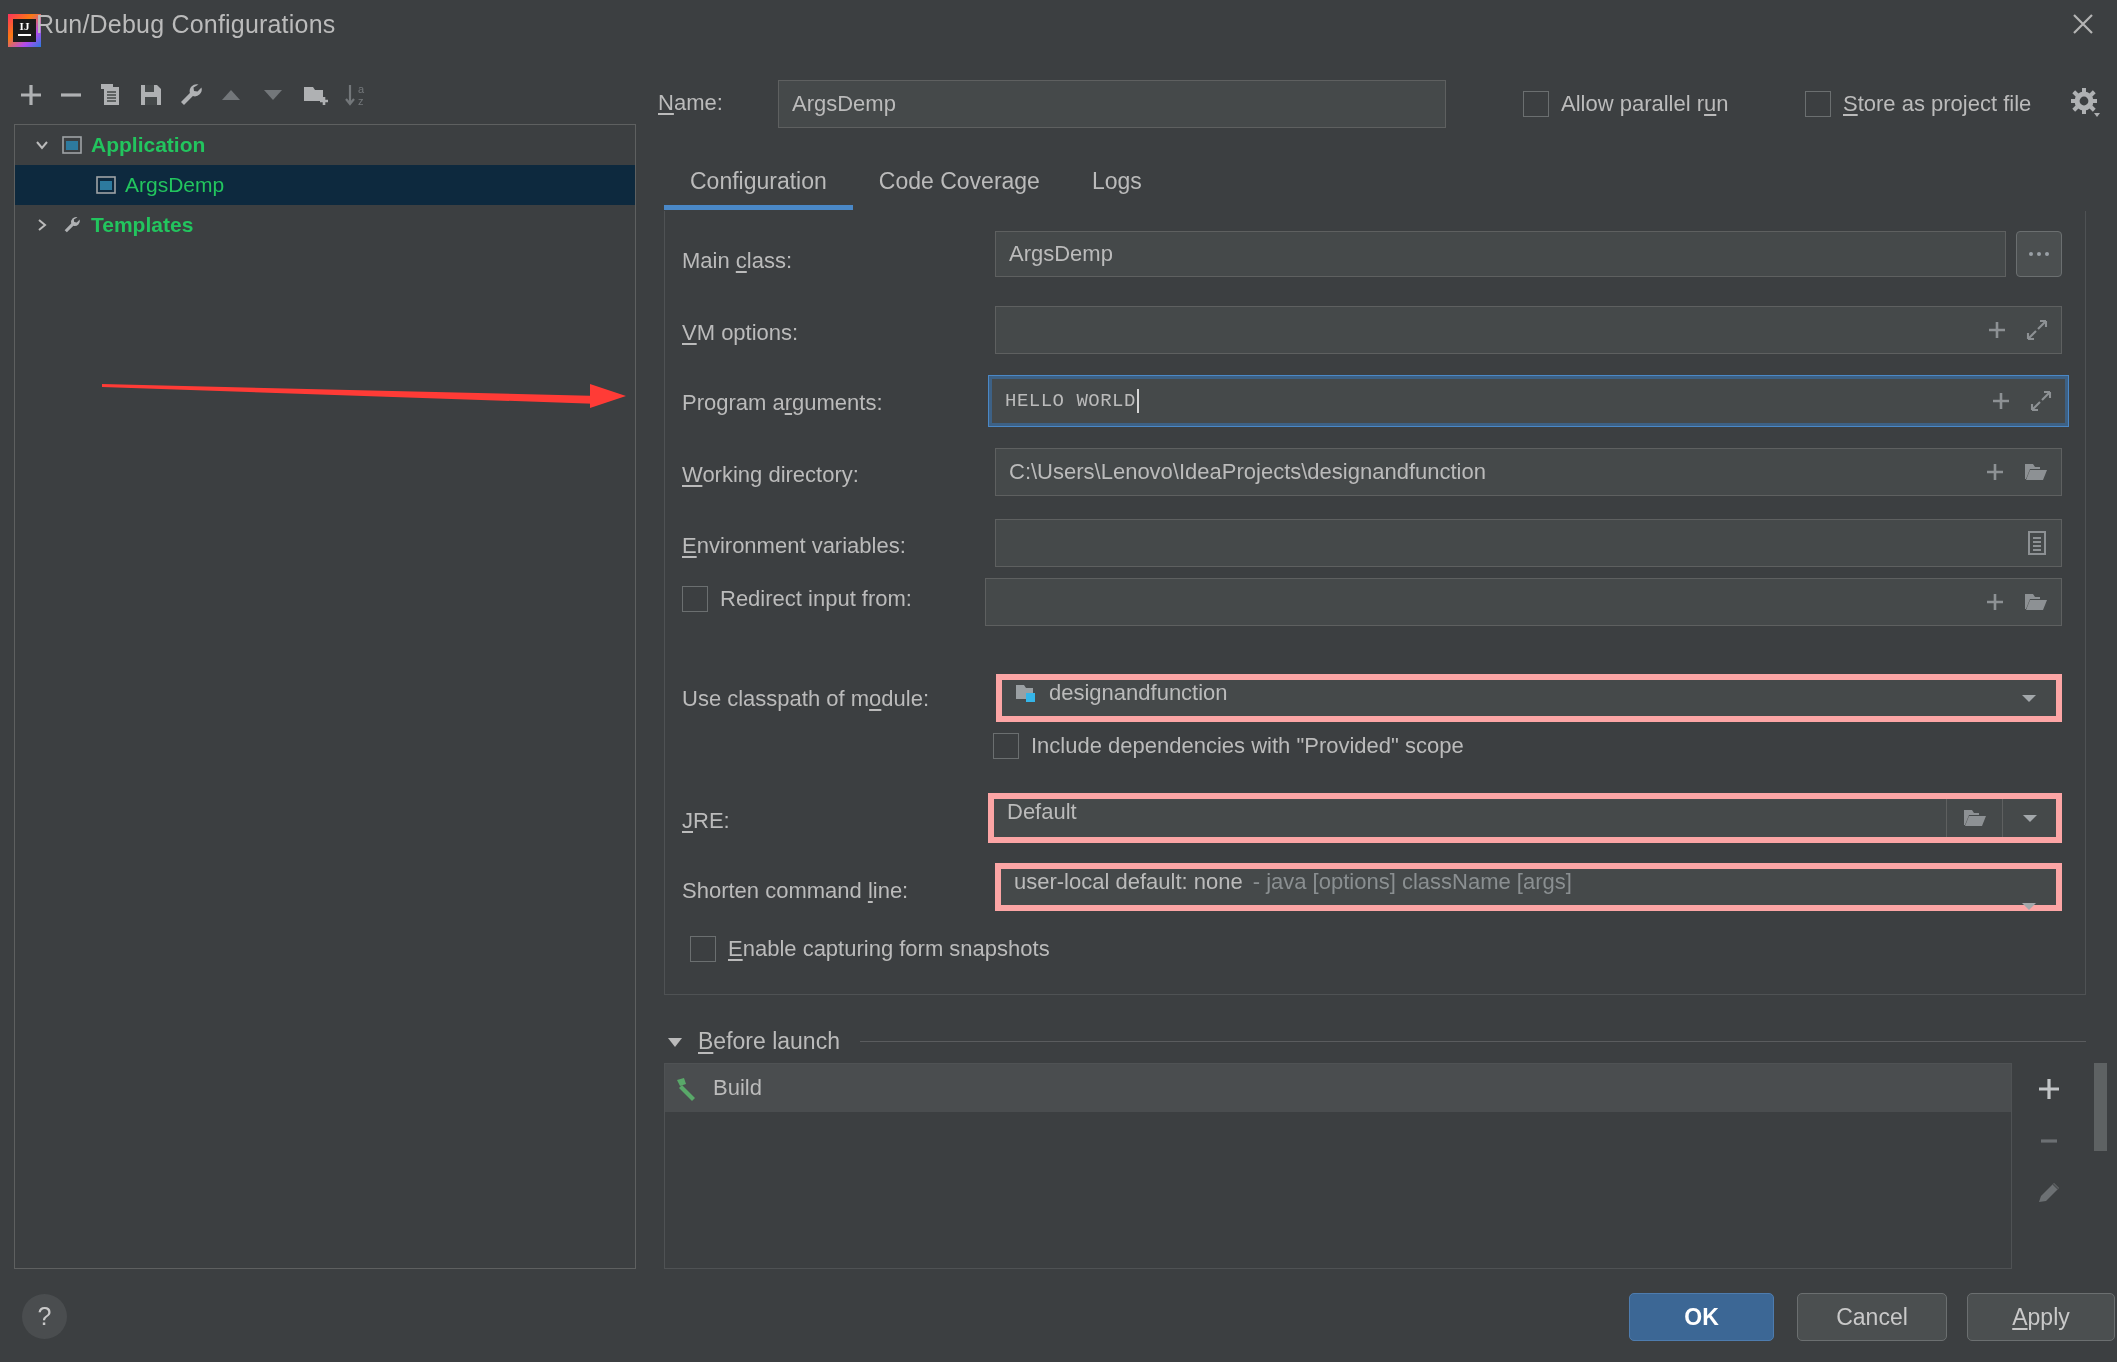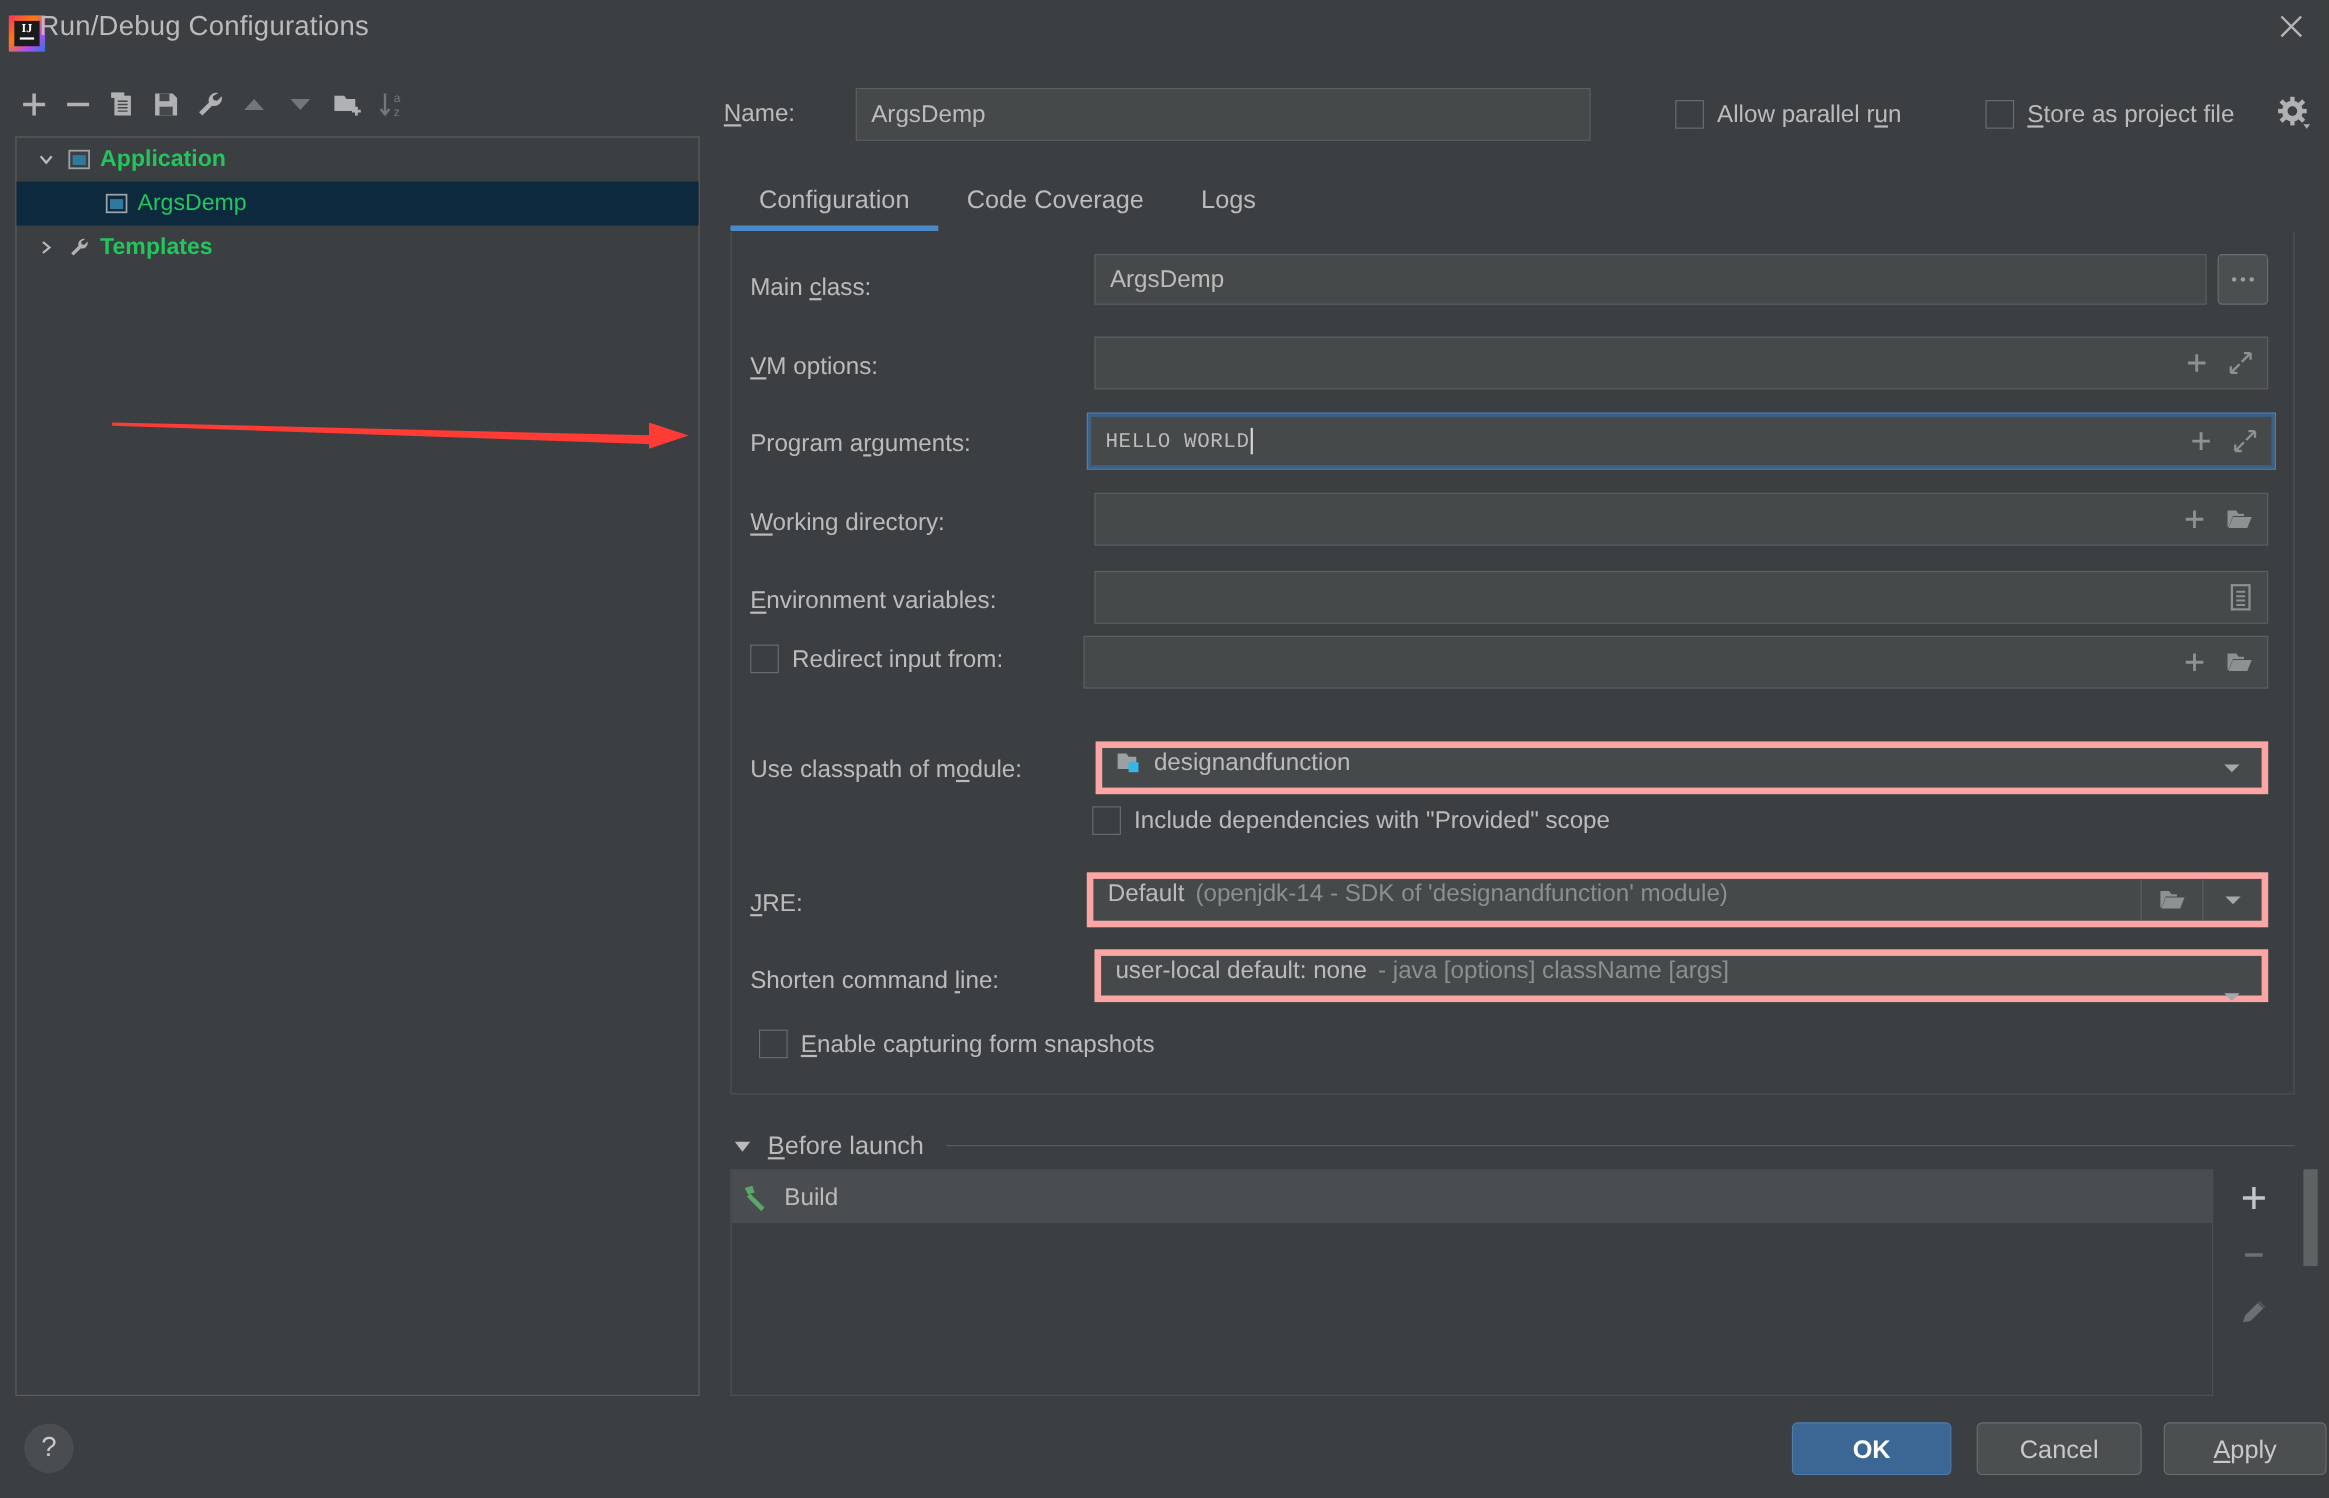--- a/index.html
+++ b/index.html
@@ -314,20 +314,21 @@
     <span class="fi">
       <svg width="24" height="24" viewBox="0 0 24 24">
           <path d="M13 11 L21 3 M21 3 H15 M21 3 V9 M11 13 L3 21 M3 21 H9 M3 21 V15" stroke="#8D9194" stroke-width="2.1" fill="none"></path>
         </svg>
     </span>
   </span>
 </div>
 
 <div class="row-label" style="left:682px; top:462px;"><span class="mn">W</span><span>orking directory:</span></div>
 <div class="field" style="left:995px; top:448px; width:1067px; height:48px;">
+  <span class="val">C:\Users\Lenovo\IdeaProjects\designandfunction</span>
   <span class="fieldicons">
     <span class="fi">
       <svg width="24" height="24" viewBox="0 0 24 24">
           <path d="M12 4 V20 M4 12 H20" stroke="#8D9194" stroke-width="2.6"></path>
         </svg>
     </span>
     <span class="fi">
       <svg width="26" height="24" viewBox="0 0 26 24">
           <path d="M2 4 H10 L12 7 H17 V9 H7 L3 19 H2 Z M7 10 H24 L20 20 H3 Z" fill="#8D9194"></path>
         </svg>
@@ -388,21 +389,20 @@
 
 <div class="inlinecheck" style="left:993px; top:733px;">
   <div class="cbox"></div>
   <span>Include dependencies with "Provided" scope</span>
 </div>
 
 <div class="row-label" style="left:682px; top:808px;"><span class="mn">J</span><span>RE:</span></div>
 <div class="combo" style="left:988px; top:793px; width:1074px; height:50px;">
   <span class="cval">
     <span>Default</span>
-    <span class="dim">(openjdk-14 - SDK of 'designandfunction' module)</span>
   </span>
   <span class="arrowbox" style="width:56px; border-left:1px solid #5E6060;">
     <svg width="26" height="24" viewBox="0 0 26 24">
         <path d="M2 4 H10 L12 7 H17 V9 H7 L3 19 H2 Z M7 10 H24 L20 20 H3 Z" fill="#8D9194"></path>
       </svg>
   </span>
   <span class="arrowbox" style="width:54px; margin-left:0; border-left:1px solid #5E6060;">
     <svg width="22" height="22" viewBox="0 0 22 22">
         <path d="M4 8 L11 15 L18 8 Z" fill="#A3A8AB"></path>
       </svg>

